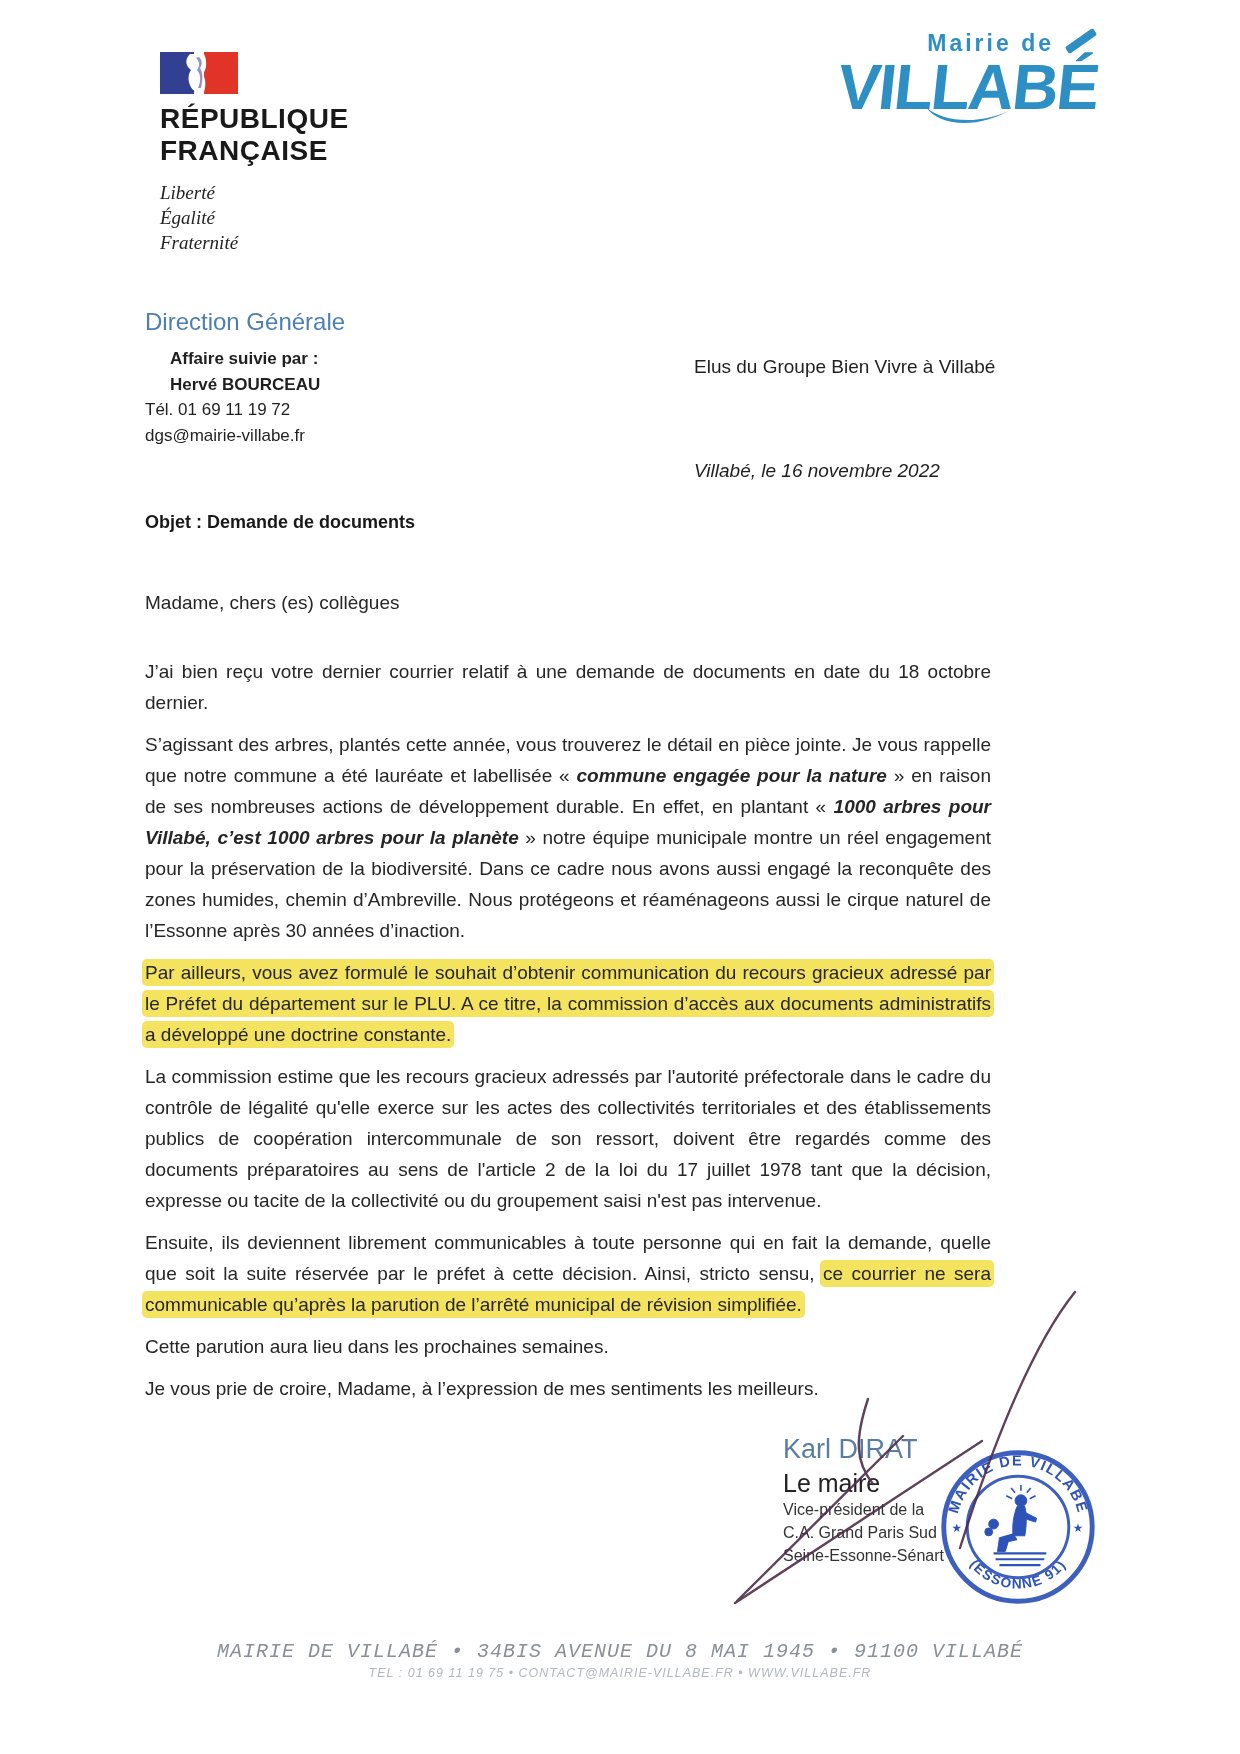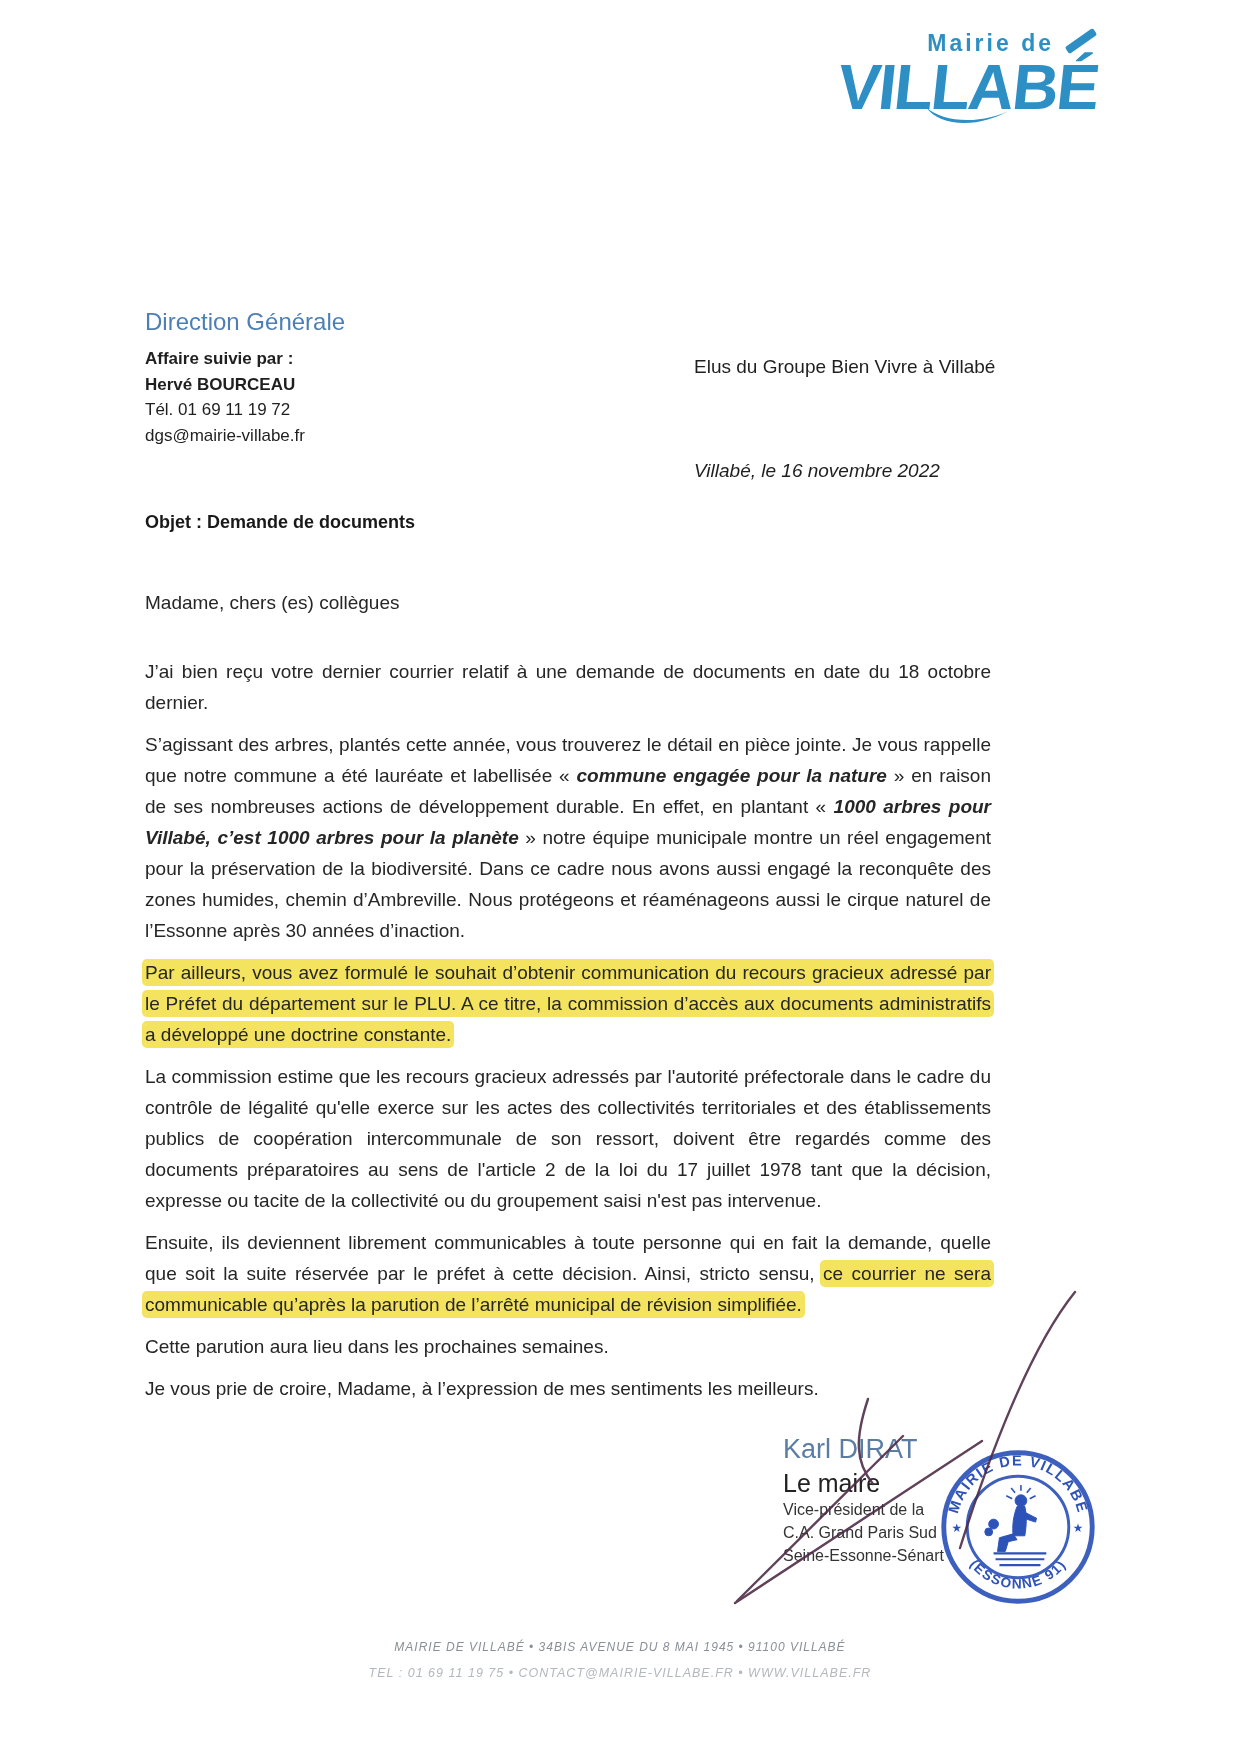--- a/index.html
+++ b/index.html
@@ -15,47 +15,65 @@
   
   .villabe-logo{position:absolute;right:142px;top:30px;text-align:right;color:#2e8fc5;}
   .vl-top{font-size:23px;font-weight:700;letter-spacing:3px;display:flex;justify-content:flex-end;align-items:center;}
   .vl-slash{display:inline-block;width:34px;height:8px;background:#2e8fc5;border-radius:2px;transform:rotate(-35deg);margin-left:10px;margin-bottom:6px;}
   .vl-main{font-size:64px;font-weight:800;letter-spacing:-2px;line-height:64px;transform:skewX(-6deg);margin-top:-2px;position:relative;}
   .vl-swoosh{position:absolute;left:88px;bottom:-12px;}
   
   .sender-block{position:absolute;left:145px;top:308px;}
   .sender-service{color:#4d7fb5;font-size:24px;margin-bottom:10px;}
   .sender-line{font-size:17px;line-height:25.5px;color:#1f1f1f;}
-  .bold{font-weight:700;}
+  .bold{font-weight:700;margin-left:25px;}
   .recipient{position:absolute;left:694px;top:356px;font-size:19px;color:#1f1f1f;}
   .dateline{position:absolute;left:694px;top:460px;font-size:19px;color:#1f1f1f;font-style:italic;}
   .subject{position:absolute;left:145px;top:512px;font-size:18px;font-weight:700;color:#191919;}
   .salutation{position:absolute;left:145px;top:592px;font-size:19px;}
   
   .body-text{position:absolute;left:145px;top:656px;width:846px;font-size:19px;line-height:31px;text-align:justify;}
   .body-text p{margin:0 0 11px;}
   .hl{background:#f4e35f;box-shadow:0 0 0 3px #f4e35f;border-radius:2px;
       box-decoration-break:clone;-webkit-box-decoration-break:clone;}
   
   .sig-block{position:absolute;left:783px;top:1434px;}
   .sig-name{color:#5b7da3;font-size:27px;line-height:30px;}
   .sig-title{font-size:25px;color:#222;margin-top:7px;line-height:24px;}
   .sig-sub{font-size:16px;line-height:23px;color:#333;margin-top:3px;}
   .seal{position:absolute;left:935px;top:1444px;}
   .sig-strokes{position:absolute;left:700px;top:1280px;pointer-events:none;}
   
   .footer{position:absolute;left:0;width:100%;text-align:center;}
-  .footer-1{top:1640px;font-style:italic;font-size:12px;color:#8a9097;letter-spacing:1px;}
+  .footer-1{top:1640px;font-style:italic;font-size:20px;color:#8a9097;letter-spacing:1px;font-family:Liberation Mono, monospace;}
   .footer-2{top:1666px;font-style:italic;font-size:12.5px;color:#b3b8be;letter-spacing:1px;}
 </style>
 </head>
 <body>
 
 <div class="page">
 
+  <div class="rf-block">
+    <svg class="rf-flag" width="78" height="42" viewBox="0 0 78 42">
+      <rect x="0" y="0" width="34" height="42" fill="#333f90"></rect>
+      <rect x="44" y="0" width="34" height="42" fill="#e13327"></rect>
+      <path d="M30 2 C 24 8, 26 14, 31 18 C 27 24, 28 32, 33 38 L 34 38 L 34 2 Z" fill="#ffffff"></path>
+      <path d="M44 2 C 48 10, 46 18, 43 22 C 46 28, 46 34, 44 40 L 44 2 Z" fill="#ffffff"></path>
+      <path d="M36 6 C 40 10, 40 14, 37 18 C 41 22, 41 30, 38 36 L 41 36 C 43 28, 43 20, 40 16 C 43 12, 42 8, 39 5 Z" fill="#333f90" opacity=".55"></path>
+    </svg>
+    <div class="rf-name">
+      <div>RÉPUBLIQUE</div>
+      <div>FRANÇAISE</div>
+    </div>
+    <div class="rf-motto">
+      <div>Liberté</div>
+      <div>Égalité</div>
+      <div>Fraternité</div>
+    </div>
+  </div>
 
   <div class="villabe-logo">
     <div class="vl-top">
       <span>Mairie de</span>
       <span class="vl-slash"></span>
     </div>
     <div class="vl-main">
       <span>VILLABÉ</span>
       <svg class="vl-swoosh" width="92" height="26" viewBox="0 0 92 26">
         <path d="M2 2 C 18 22, 58 24, 88 4 C 62 20, 20 18, 2 2 Z" fill="#2e8fc5"></path>

